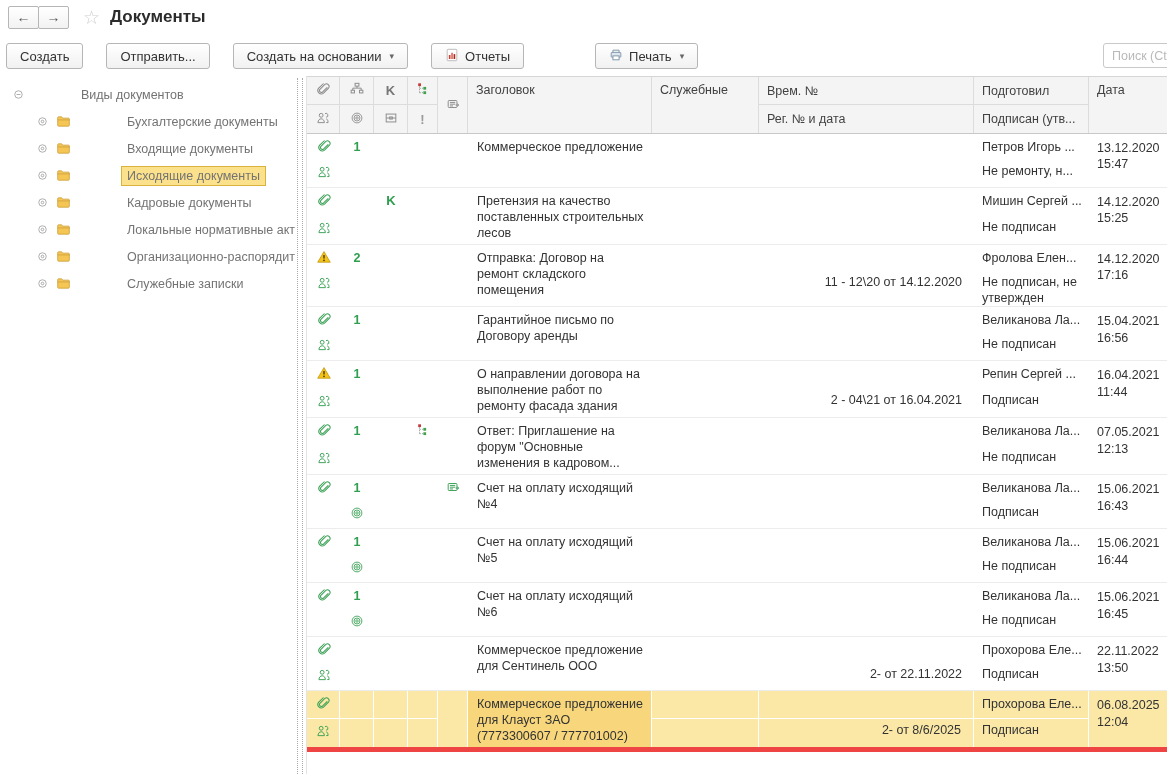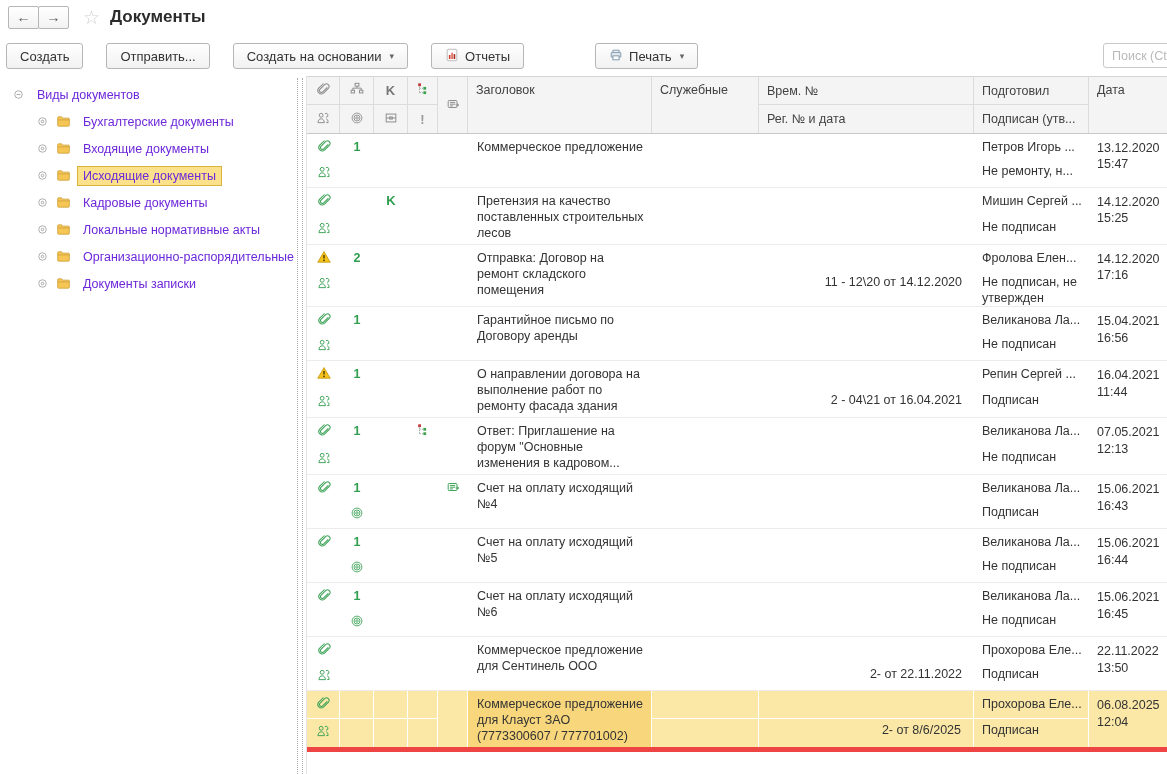--- a/index.html
+++ b/index.html
@@ -28,21 +28,21 @@
   .splitter { position:absolute; left:296px; top:2px; width:9px; height:696px; cursor:col-resize; }
   .splitter:before, .splitter:after { content:""; position:absolute; top:0; bottom:0; width:0; border-left:1px dotted #a9a9a9; }
   .splitter:before{ left:1px; } .splitter:after{ left:6px; }
 
   
   .tree { position:absolute; left:0; top:0; width:295px; height:698px; overflow:hidden; padding-top:5px; }
   .tree-row { height:27px; display:flex; align-items:center; gap:7px; padding-left:12px; white-space:nowrap; cursor:pointer; }
   .tree-row.child { padding-left:36px; }
   .tree-row .tico { width:13px; height:13px; flex:0 0 13px; display:inline-flex; }
   .tree-row .fico { width:15px; height:15px; flex:0 0 15px; display:inline-flex; }
-  .tree-label { font-size:12.5px; color:#6d28d9; padding:2px 5px; overflow:hidden; text-overflow:clip; }
+  .tree-label { font-size:12.5px; color:#737373; padding:2px 5px; overflow:hidden; text-overflow:clip;margin-left:44px; }
   .tree-label.selected { background:#fce18c; outline:1px solid #d9b23e; }
 
   
   .table { position:absolute; left:306px; top:0; width:861px; height:698px; border-left:1px solid #e3e3e3; overflow:hidden; }
   .grid-cols { display:grid; grid-template-columns:33px 34px 34px 30px 30px 184px 107px 215px 115px minmax(79px,1fr); }
 
   .thead { border-top:1px solid #d5d5d5; border-bottom:1px solid #c8c8c8; background:#f4f4f4; grid-template-rows:28px 28px; }
   .hc { border-right:1px solid #dcdcdc; font-size:12.5px; color:#424242; display:flex; align-items:center; padding:0 8px; overflow:hidden; white-space:nowrap; cursor:pointer; }
   .hc.icn { justify-content:center; padding:0; color:#8b8b8b; }
   .hc.top { border-bottom:1px solid #dcdcdc; }
@@ -228,21 +228,21 @@
               <circle cx="8" cy="8" r="4.6"></circle>
               <circle cx="8" cy="8" r="1.6"></circle>
             </svg>
           </span>
           <span class="fico">
             <svg viewBox="0 0 16 16">
               <path d="M1.8 3.9c0-.5.4-.9.9-.9h3.3l1.2 1.4h6.1c.5 0 .9.4.9.9v6.8c0 .5-.4.9-.9.9H2.7c-.5 0-.9-.4-.9-.9z" fill="#f5c654" stroke="#cfa13d" stroke-width=".9"></path>
               <path d="M1.8 6.3h13" stroke="#cfa13d" stroke-width=".9" fill="none"></path>
             </svg>
           </span>
-          <span class="tree-label">Документы записки</span>
+          <span class="tree-label">Служебные записки</span>
         </div>
       </div>
     <div class="splitter"></div>
 
     <div class="table">
       <div class="thead grid-cols" id="thead">
         <div class="hc span2" style="grid-column:6">Заголовок</div>
         <div class="hc span2" style="grid-column:7">Служебные</div>
         <div class="hc top" style="grid-column:8;grid-row:1">Врем. №</div>
         <div class="hc" style="grid-column:8;grid-row:2">Рег. № и дата</div>

